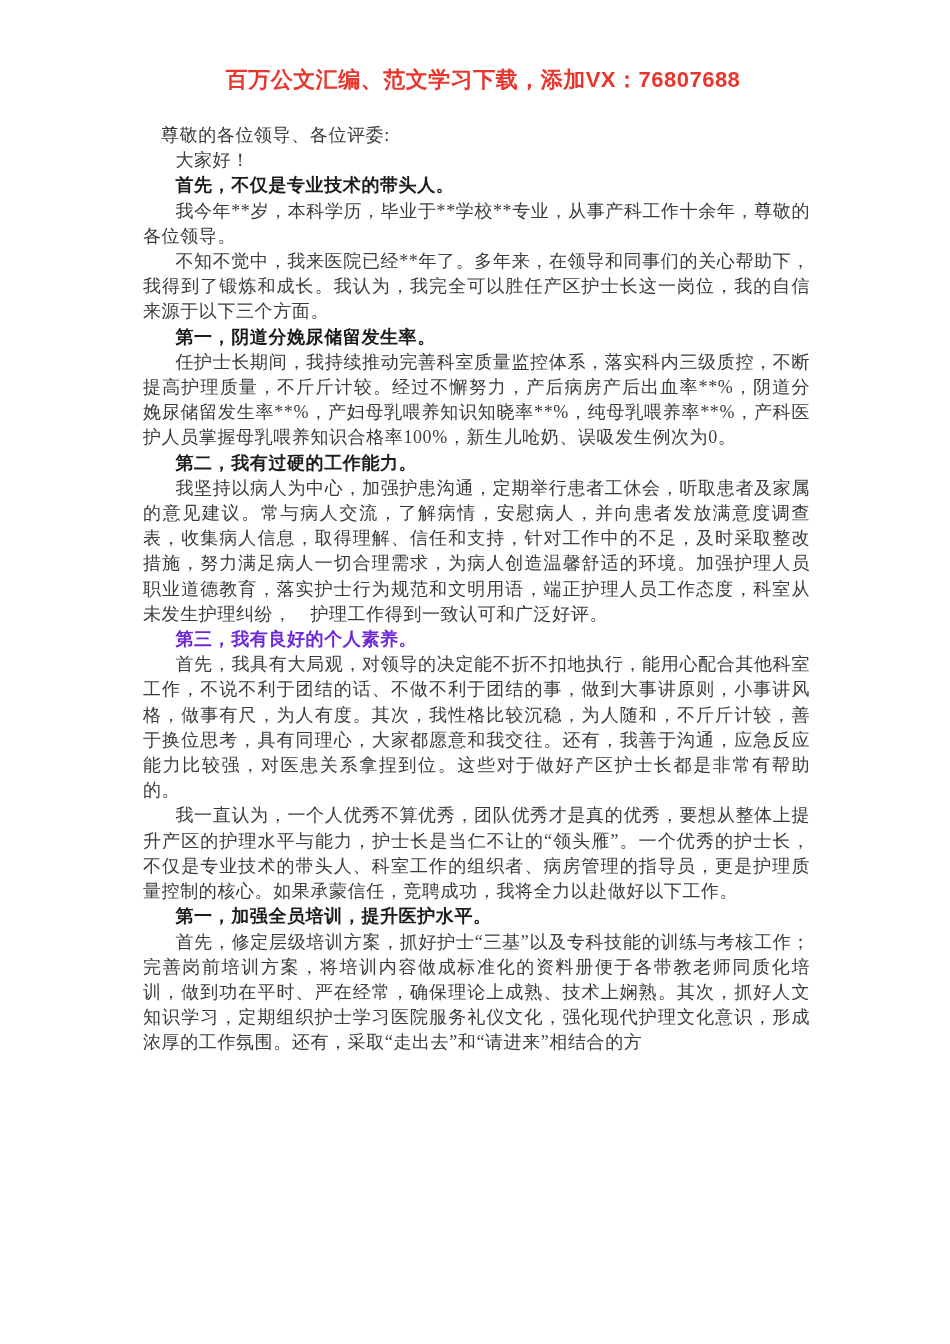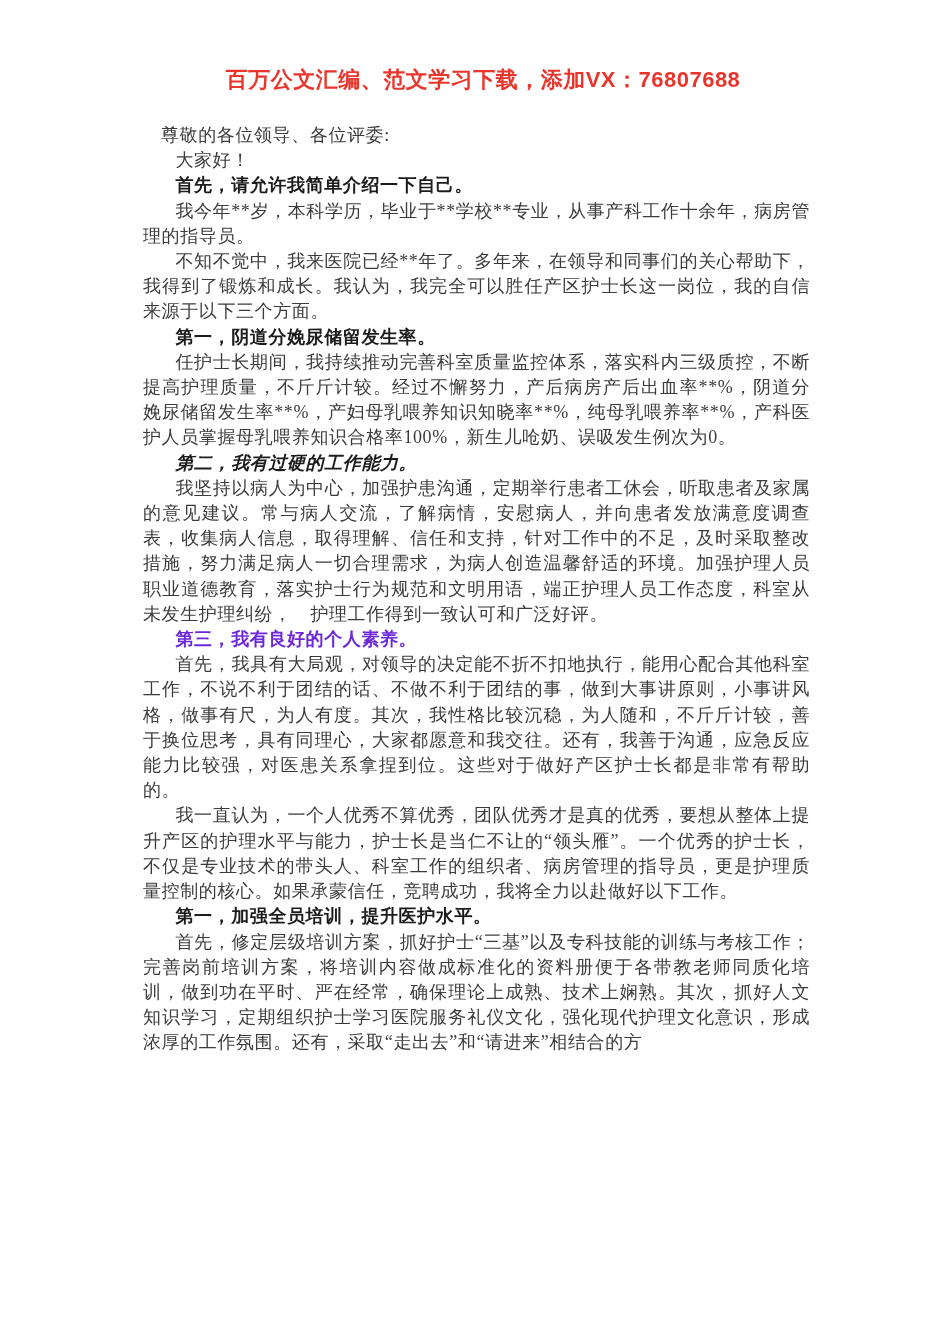--- a/index.html
+++ b/index.html
@@ -54,26 +54,26 @@
   }
 </style>
 </head>
 <body>
 
 <div class="page">
   <div class="banner" style="color: rgb(233, 53, 43);">百万公文汇编、范文学习下载，添加VX：76807688</div>
   <div class="doc" style="color: rgb(59, 59, 59);">
       <p class="greeting">尊敬的各位领导、各位评委:</p>
       <p class="para">大家好！</p>
-      <p class="heading" style="color: rgb(28, 28, 28);">首先，请允许我简单介绍一下自己。</p>
-      <p class="para">我今年**岁，本科学历，毕业于**学校**专业，从事产科工作十余年，病房管理的指导员。</p>
+      <p class="heading" style="color: rgb(28, 28, 28);">首先，不仅是专业技术的带头人。</p>
+      <p class="para">我今年**岁，本科学历，毕业于**学校**专业，从事产科工作十余年，尊敬的各位领导。</p>
       <p class="para">不知不觉中，我来医院已经**年了。多年来，在领导和同事们的关心帮助下，我得到了锻炼和成长。我认为，我完全可以胜任产区护士长这一岗位，我的自信来源于以下三个方面。</p>
       <p class="heading" style="color: rgb(28, 28, 28);">第一，阴道分娩尿储留发生率。</p>
       <p class="para">任护士长期间，我持续推动完善科室质量监控体系，落实科内三级质控，不断提高护理质量，不斤斤计较。经过不懈努力，产后病房产后出血率**%，阴道分娩尿储留发生率**%，产妇母乳喂养知识知晓率**%，纯母乳喂养率**%，产科医护人员掌握母乳喂养知识合格率100%，新生儿呛奶、误吸发生例次为0。</p>
-      <p class="heading" style="color: rgb(28, 28, 28); font-style: italic;">第二，我有过硬的工作能力。</p>
+      <p class="heading" style="color: rgb(28, 28, 28);">第二，我有过硬的工作能力。</p>
       <p class="para">我坚持以病人为中心，加强护患沟通，定期举行患者工休会，听取患者及家属的意见建议。常与病人交流，了解病情，安慰病人，并向患者发放满意度调查表，收集病人信息，取得理解、信任和支持，针对工作中的不足，及时采取整改措施，努力满足病人一切合理需求，为病人创造温馨舒适的环境。加强护理人员职业道德教育，落实护士行为规范和文明用语，端正护理人员工作态度，科室从未发生护理纠纷，　护理工作得到一致认可和广泛好评。</p>
       <p class="heading" style="color: #6d28d9;">第三，我有良好的个人素养。</p>
       <p class="para">首先，我具有大局观，对领导的决定能不折不扣地执行，能用心配合其他科室工作，不说不利于团结的话、不做不利于团结的事，做到大事讲原则，小事讲风格，做事有尺，为人有度。其次，我性格比较沉稳，为人随和，不斤斤计较，善于换位思考，具有同理心，大家都愿意和我交往。还有，我善于沟通，应急反应能力比较强，对医患关系拿捏到位。这些对于做好产区护士长都是非常有帮助的。</p>
       <p class="para">我一直认为，一个人优秀不算优秀，团队优秀才是真的优秀，要想从整体上提升产区的护理水平与能力，护士长是当仁不让的“领头雁”。一个优秀的护士长，不仅是专业技术的带头人、科室工作的组织者、病房管理的指导员，更是护理质量控制的核心。如果承蒙信任，竞聘成功，我将全力以赴做好以下工作。</p>
       <p class="heading" style="color: rgb(28, 28, 28);">第一，加强全员培训，提升医护水平。</p>
       <p class="para">首先，修定层级培训方案，抓好护士“三基”以及专科技能的训练与考核工作；完善岗前培训方案，将培训内容做成标准化的资料册便于各带教老师同质化培训，做到功在平时、严在经常，确保理论上成熟、技术上娴熟。其次，抓好人文知识学习，定期组织护士学习医院服务礼仪文化，强化现代护理文化意识，形成浓厚的工作氛围。还有，采取“走出去”和“请进来”相结合的方</p>
     </div>
 </div>
 
 </body></html>

